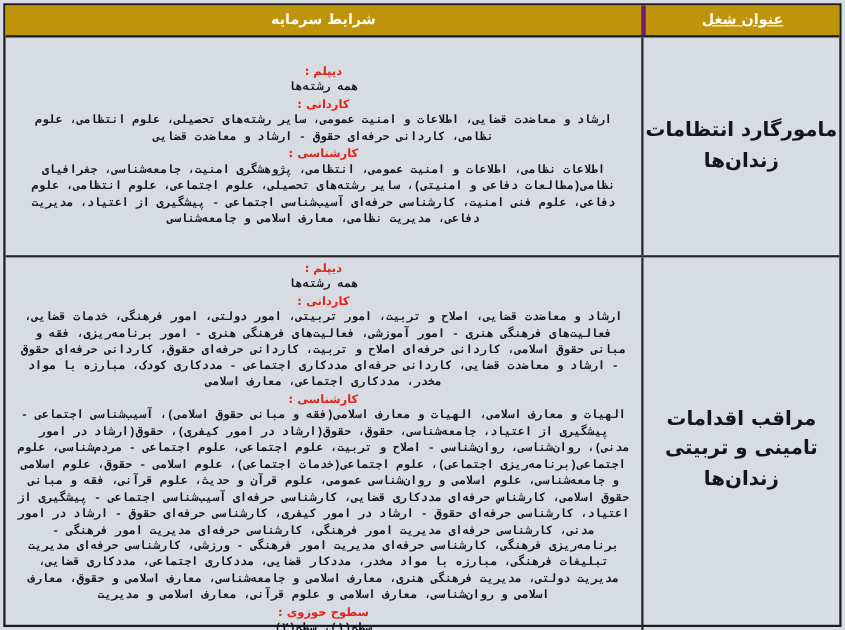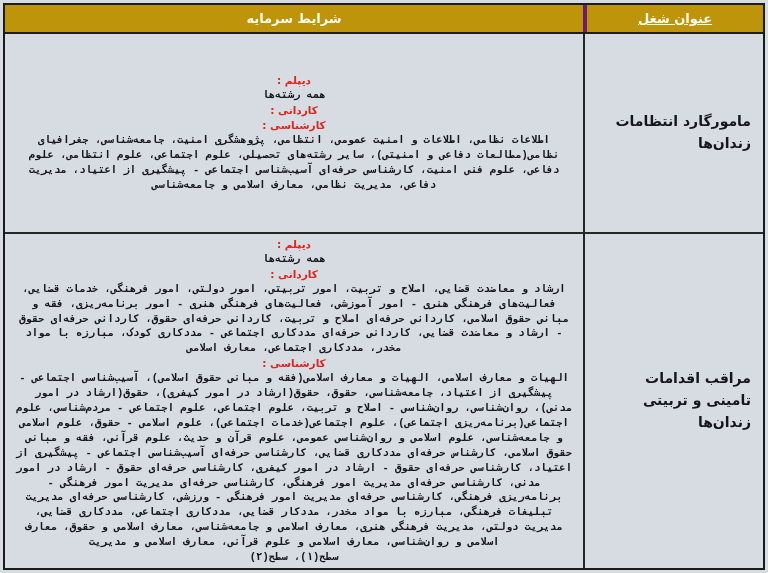--- a/index.html
+++ b/index.html
@@ -36,24 +36,24 @@
   .th-cond { flex: 1; }
   .tbody { flex: 1; display: flex; flex-direction: column; }
   .tr { display: flex; direction: rtl; overflow: hidden; }
   .tr + .tr { border-top: 2px solid #262626; }
   .tr.row-0 { flex: 0 0 198px; }
   .tr.row-1 { flex: 1; }
   .td-job {
     flex: 0 0 180px; box-sizing: border-box;
     border-left: 2px solid #262626;
     display: flex; align-items: center; justify-content: center;
-    text-align: right;
-    font-weight: bold; font-size: 14px; line-height: 1.55;
+    text-align: center;
+    font-weight: bold; font-size: 18px; line-height: 1.55;
     color: #15151c;
-    padding: 4px 12px;
+    padding: 4px 0;
   }
   .td-cond {
     flex: 1; box-sizing: border-box;
     display: flex; flex-direction: column; justify-content: center;
     text-align: center;
     font-weight: bold; font-size: 10.5px; line-height: 1.42;
     padding: 3px 9px;
     color: #15151c;
   }
   .section-label { color: #e3231a; }
@@ -69,31 +69,33 @@
       <div class="th th-job">عنوان شغل</div>
       <div class="th th-cond">شرایط سرمایه</div>
     </div>
     <div class="tbody">
         <div class="tr row-0">
           <div class="td-job">مامورگارد انتظامات زندان‌ها</div>
           <div class="td-cond">
             <div class="section-label">دیپلم :</div>
             <div class="section-text">همه رشته‌ها</div>
             <div class="section-label">کاردانی :</div>
+            <div class="section-text">ارشاد و معاضدت قضایی، اطلاعات و امنیت عمومی، سایر رشته‌های تحصیلی، علوم انتظامی، علوم نظامی، کاردانی حرفه‌ای حقوق - ارشاد و معاضدت قضایی</div>
             <div class="section-label">کارشناسی :</div>
             <div class="section-text">اطلاعات نظامی، اطلاعات و امنیت عمومی، انتظامی، پژوهشگری امنیت، جامعه‌شناسی، جغرافیای نظامی(مطالعات دفاعی و امنیتی)، سایر رشته‌های تحصیلی، علوم اجتماعی، علوم انتظامی، علوم دفاعی، علوم فنی امنیت، کارشناسی حرفه‌ای آسیب‌شناسی اجتماعی - پیشگیری از اعتیاد، مدیریت دفاعی، مدیریت نظامی، معارف اسلامی و جامعه‌شناسی</div>
           </div>
         </div>
         <div class="tr row-1">
           <div class="td-job">مراقب اقدامات تامینی و تربیتی زندان‌ها</div>
           <div class="td-cond">
             <div class="section-label">دیپلم :</div>
             <div class="section-text">همه رشته‌ها</div>
             <div class="section-label">کاردانی :</div>
             <div class="section-text">ارشاد و معاضدت قضایی، اصلاح و تربیت، امور تربیتی، امور دولتی، امور فرهنگی، خدمات قضایی، فعالیت‌های فرهنگی هنری - امور آموزشی، فعالیت‌های فرهنگی هنری - امور برنامه‌ریزی، فقه و مبانی حقوق اسلامی، کاردانی حرفه‌ای اصلاح و تربیت، کاردانی حرفه‌ای حقوق، کاردانی حرفه‌ای حقوق - ارشاد و معاضدت قضایی، کاردانی حرفه‌ای مددکاری اجتماعی - مددکاری کودک، مبارزه با مواد مخدر، مددکاری اجتماعی، معارف اسلامی</div>
             <div class="section-label">کارشناسی :</div>
             <div class="section-text">الهیات و معارف اسلامی، الهیات و معارف اسلامی(فقه و مبانی حقوق اسلامی)، آسیب‌شناسی اجتماعی - پیشگیری از اعتیاد، جامعه‌شناسی، حقوق، حقوق(ارشاد در امور کیفری)، حقوق(ارشاد در امور مدنی)، روان‌شناسی، روان‌شناسی - اصلاح و تربیت، علوم اجتماعی، علوم اجتماعی - مردم‌شناسی، علوم اجتماعی(برنامه‌ریزی اجتماعی)، علوم اجتماعی(خدمات اجتماعی)، علوم اسلامی - حقوق، علوم اسلامی و جامعه‌شناسی، علوم اسلامی و روان‌شناسی عمومی، علوم قرآن و حدیث، علوم قرآنی، فقه و مبانی حقوق اسلامی، کارشناس حرفه‌ای مددکاری قضایی، کارشناسی حرفه‌ای آسیب‌شناسی اجتماعی - پیشگیری از اعتیاد، کارشناسی حرفه‌ای حقوق - ارشاد در امور کیفری، کارشناسی حرفه‌ای حقوق - ارشاد در امور مدنی، کارشناسی حرفه‌ای مدیریت امور فرهنگی، کارشناسی حرفه‌ای مدیریت امور فرهنگی - برنامه‌ریزی فرهنگی، کارشناسی حرفه‌ای مدیریت امور فرهنگی - ورزشی، کارشناسی حرفه‌ای مدیریت تبلیغات فرهنگی، مبارزه با مواد مخدر، مددکار قضایی، مددکاری اجتماعی، مددکاری قضایی، مدیریت دولتی، مدیریت فرهنگی هنری، معارف اسلامی و جامعه‌شناسی، معارف اسلامی و حقوق، معارف اسلامی و روان‌شناسی، معارف اسلامی و علوم قرآنی، معارف اسلامی و مدیریت</div>
+            <div class="section-label">سطوح حوزوی :</div>
             <div class="section-text">سطح(۱)، سطح(۲)</div>
           </div>
         </div>
       </div>
   </div>
 </div>
 
 </body></html>

